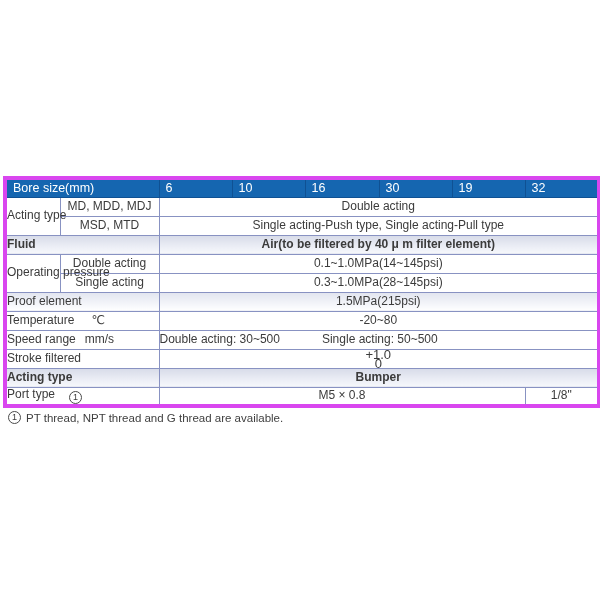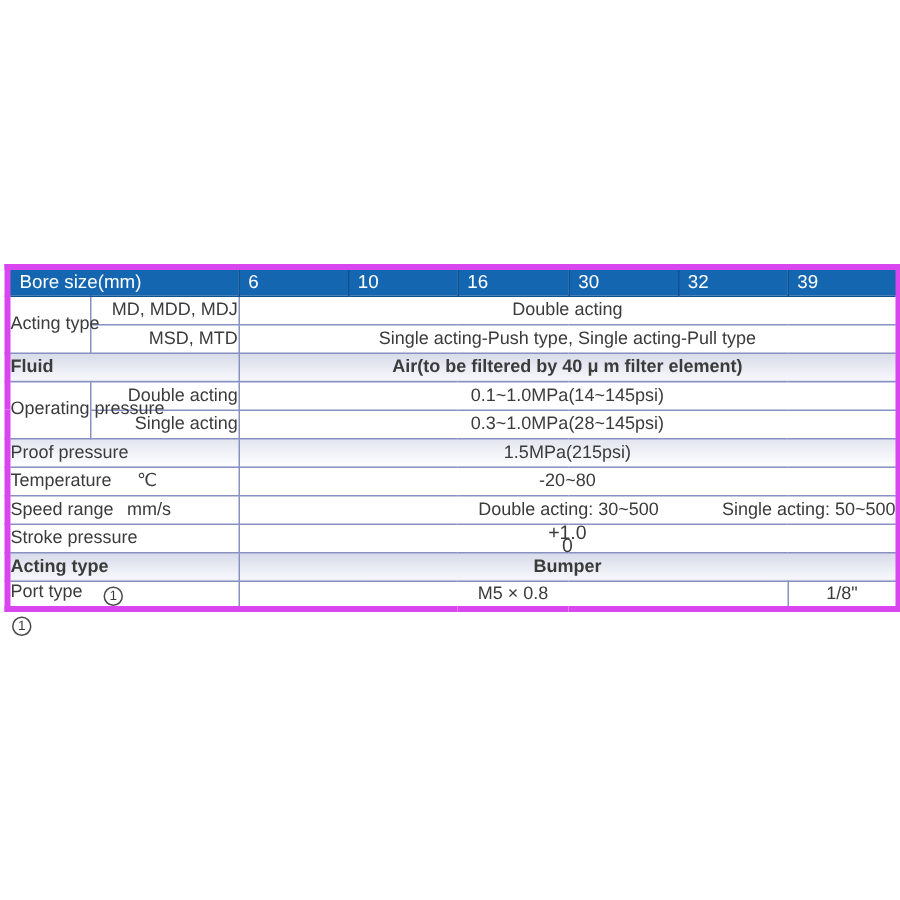--- a/index.html
+++ b/index.html
@@ -35,30 +35,30 @@
     background: #1566b0;
     color: #ffffff;
     border: 1px solid #0f5193;
     text-align: left;
     padding-left: 6px;
     font-size: 12.5px;
   }
   td.c-head-title { padding-left: 5px; }
   
   .lbl  { text-align: left; padding-left: 4px; white-space: normal; }
-  .sub  { text-align: right; padding-left: 5px; }
+  .sub  { text-align: center; padding-left: 5px; }
   .val  { text-align: center; }
   
   .shade { background: linear-gradient(180deg, #d7dbe8 0%, #eef0f7 70%, #f6f7fb 100%); font-weight: bold; }
   .shade-light { background: linear-gradient(180deg, #e2e5ef 0%, #f8f9fc 80%, #ffffff 100%); }
   
   .unit-gap-wide { margin-left: 17px; }
   .unit-gap { margin-left: 9px; text-align: center; }
   
-  .speed-wrap { display: flex; justify-content: flex-end; gap: 42px; }
+  .speed-wrap { display: flex; justify-content: flex-start; gap: 42px; }
   
   .tol { display: inline-block; font-size: 13px; line-height: 9px; text-align: center; vertical-align: middle; }
   .tol div { height: 9px; }
   
   .circ {
     display: inline-block;
     width: 13px; height: 13px;
     border: 1px solid #4a4a4a;
     border-radius: 50%;
     font-size: 9px;
@@ -95,22 +95,22 @@
       <col style="width:74px">
   </colgroup>
 
   <tbody>
       <tr>
     <td colspan="2" class="c-head c-head-title">Bore size(mm)</td>
     <td class="c-head">6</td>
     <td class="c-head">10</td>
     <td class="c-head">16</td>
     <td class="c-head">30</td>
+    <td class="c-head">19</td>
     <td class="c-head">32</td>
-    <td class="c-head">39</td>
   </tr>
 
   <tr>
     <td rowspan="2" class="lbl">Acting type</td>
     <td class="sub">MD, MDD, MDJ</td>
     <td colspan="6" class="val">Double acting</td>
   </tr>
   <tr>
     <td class="sub">MSD, MTD</td>
     <td colspan="6" class="val">Single acting-Push type, Single acting-Pull type</td>
@@ -125,21 +125,21 @@
     <td rowspan="2" class="lbl">Operating pressure</td>
     <td class="sub">Double acting</td>
     <td colspan="6" class="val">0.1~1.0MPa(14~145psi)</td>
   </tr>
   <tr>
     <td class="sub">Single acting</td>
     <td colspan="6" class="val">0.3~1.0MPa(28~145psi)</td>
   </tr>
 
   <tr>
-    <td colspan="2" class="lbl shade-light">Proof pressure</td>
+    <td colspan="2" class="lbl shade-light">Proof element</td>
     <td colspan="6" class="val shade-light">1.5MPa(215psi)</td>
   </tr>
 
   <tr>
     <td colspan="2" class="lbl">
       <span>Temperature</span><span class="unit-gap-wide">℃</span>
     </td>
     <td colspan="6" class="val">-20~80</td>
   </tr>
 
@@ -149,21 +149,21 @@
     </td>
     <td colspan="6" class="val">
       <div class="speed-wrap">
         <span>Double acting: 30~500</span>
         <span>Single acting: 50~500</span>
       </div>
     </td>
   </tr>
 
   <tr>
-    <td colspan="2" class="lbl">Stroke pressure</td>
+    <td colspan="2" class="lbl">Stroke filtered</td>
     <td colspan="6" class="val">
       <div class="tol">
         <div>+1.0</div>
         <div>0</div>
       </div>
     </td>
   </tr>
 
   <tr>
     <td colspan="2" class="lbl shade">Acting type</td>
@@ -175,13 +175,14 @@
       <span>Port type</span><span class="circ port-marker">1</span>
     </td>
     <td colspan="5" class="val">M5 × 0.8</td>
     <td class="val">1/8"</td>
   </tr>
 </tbody>
   </table>
 
 <div class="footnote">
   <span class="circ">1</span>
+  <span>PT thread, NPT thread and G thread are available.</span>
 </div>
 
 </body></html>

